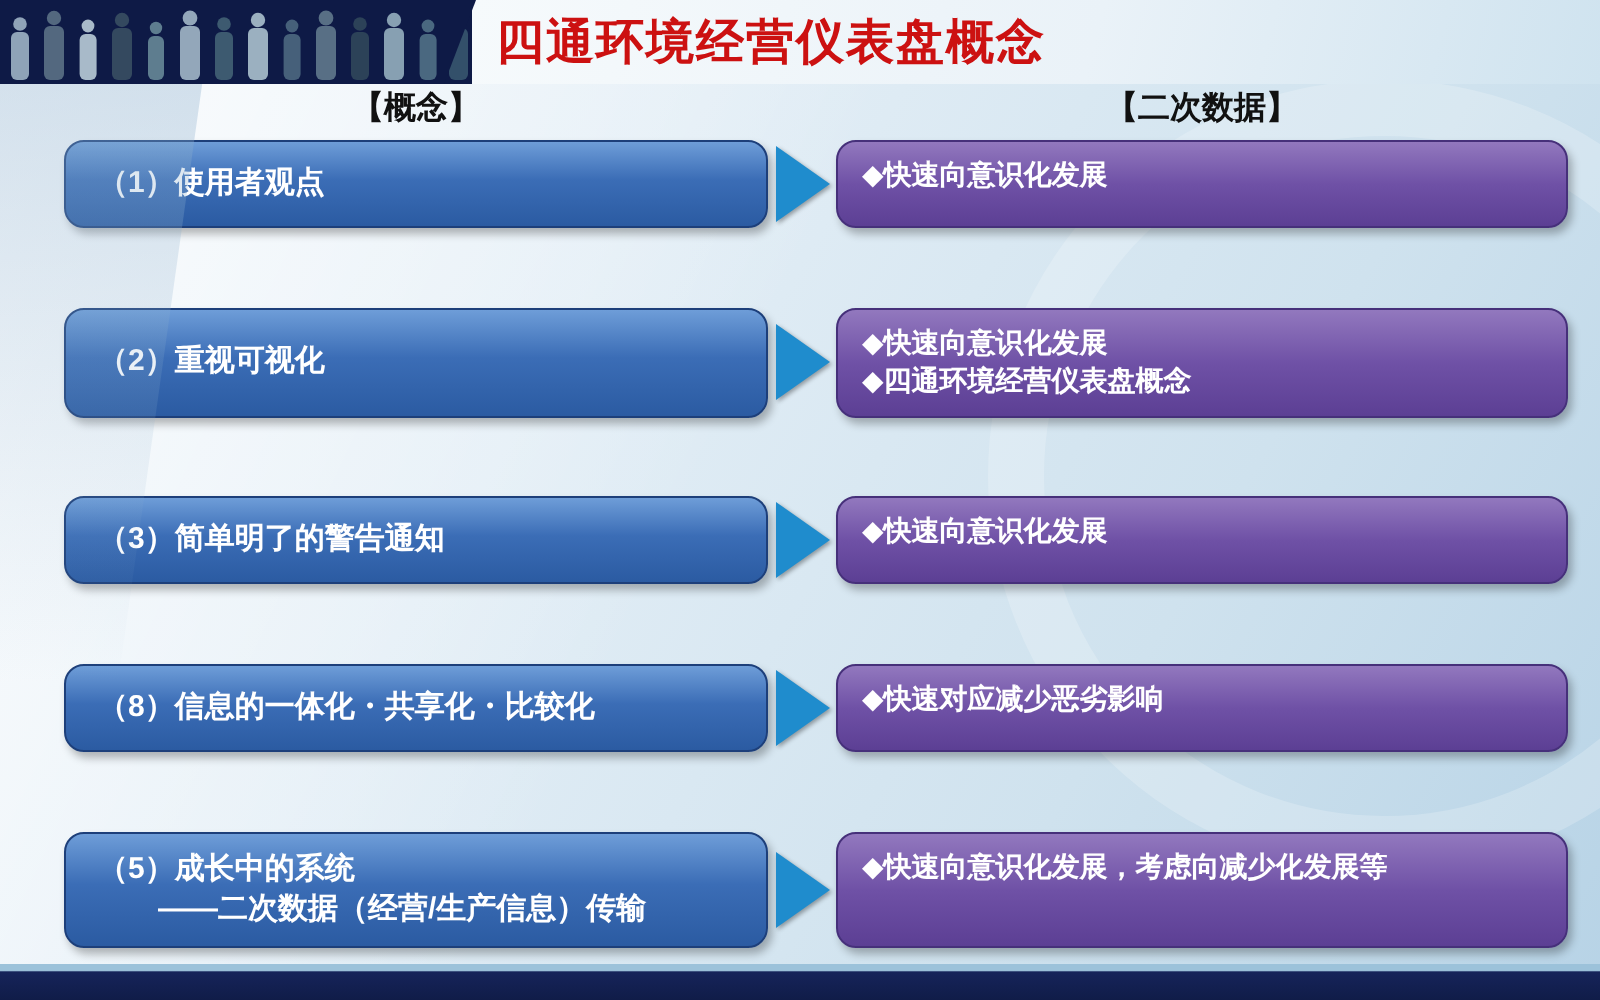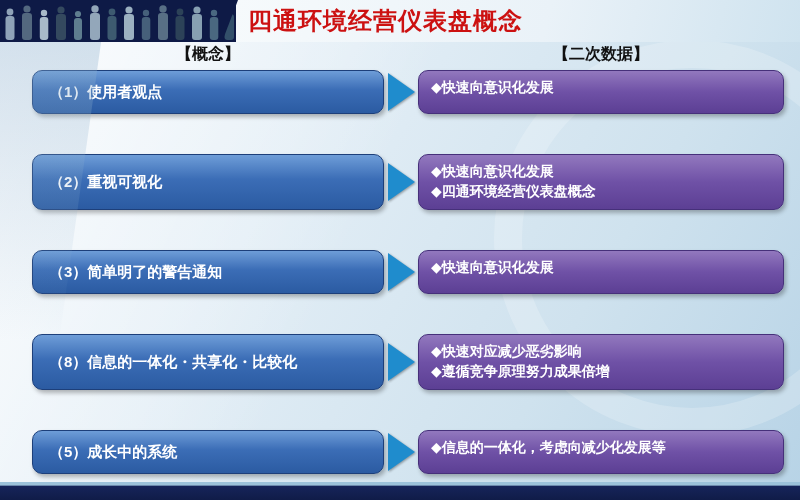--- a/index.html
+++ b/index.html
@@ -158,31 +158,31 @@
       </div>
       <div class="row">
         <div class="concept-box">
           <div class="concept-line">（8）信息的一体化・共享化・比较化</div>
         </div>
         <div class="arrow-wrap">
           <div class="arrow"></div>
         </div>
         <div class="effect-box">
           <div class="effect-line">◆快速对应减少恶劣影响</div>
-          <div class="effect-line">◆遵循竞争原理努力成果倍增</div>
         </div>
       </div>
       <div class="row">
         <div class="concept-box">
           <div class="concept-line">（5）成长中的系统</div>
+          <div class="concept-line indent">——二次数据（经营/生产信息）传输</div>
         </div>
         <div class="arrow-wrap">
           <div class="arrow"></div>
         </div>
         <div class="effect-box">
-          <div class="effect-line">◆信息的一体化，考虑向减少化发展等</div>
+          <div class="effect-line">◆快速向意识化发展，考虑向减少化发展等</div>
         </div>
       </div>
     </div>
 
   <div class="footer"></div>
 
 </div>
 
 </body></html>

